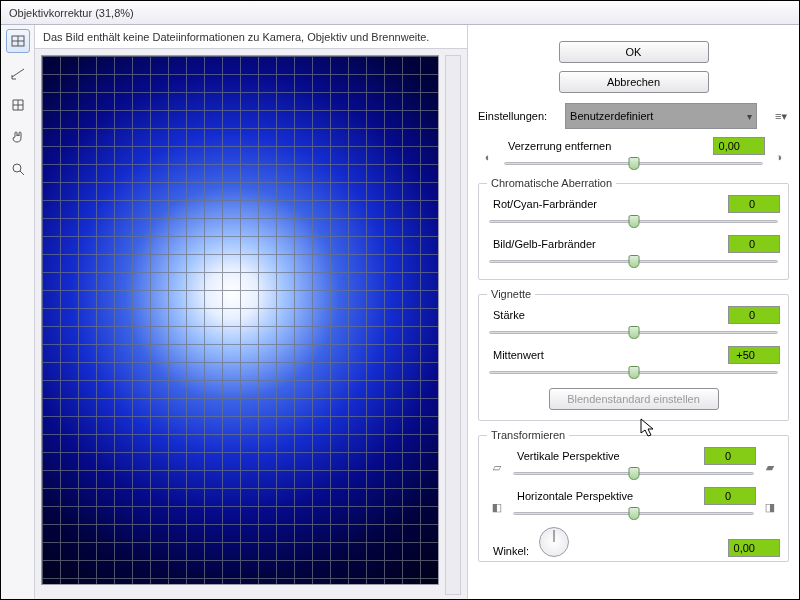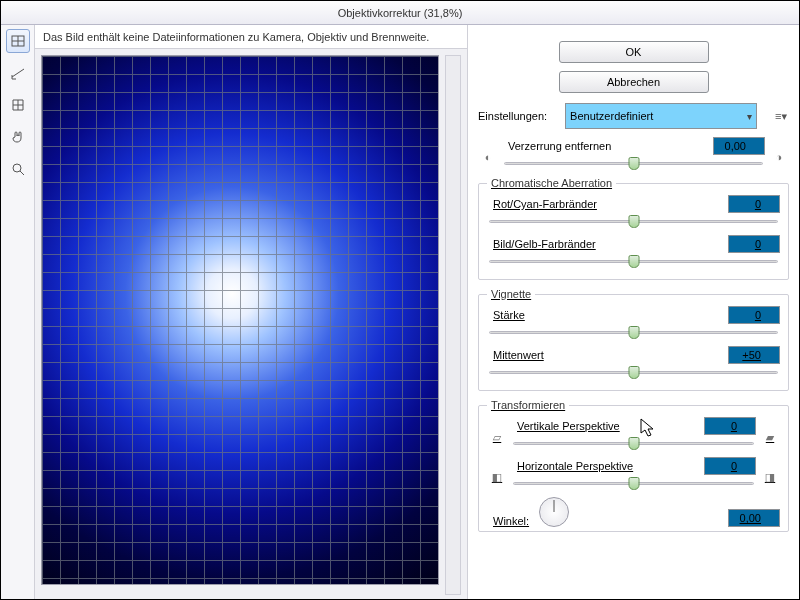--- a/index.html
+++ b/index.html
@@ -1,44 +1,44 @@
 <!DOCTYPE html>
 <html><head>
 <meta charset="utf-8">
 <style>
   * { box-sizing: border-box; margin: 0; padding: 0; font-family: "Segoe UI", Tahoma, sans-serif; font-size: 11px; }
   body { background: #fff; width: 800px; height: 600px; overflow: hidden; border: 1px solid #000; }
-  .titlebar { height: 24px; background: linear-gradient(#fdfdfd,#ececf3); border-bottom: 1px solid #b8b8c8; display: flex; align-items: center; padding: 0 8px; color: #333; justify-content: center; }
+  .titlebar { height: 24px; background: linear-gradient(#fdfdfd,#ececf3); border-bottom: 1px solid #b8b8c8; display: flex; align-items: center; padding: 0 8px; color: #333; }
   .main { display: flex; height: calc(600px - 24px); }
   .toolstrip { width: 34px; background: #f6f6f9; border-right: 1px solid #d0d0d8; display: flex; flex-direction: column; align-items: center; padding-top: 4px; gap: 8px; }
   .toolbtn { width: 24px; height: 24px; display:flex; align-items:center; justify-content:center; border:1px solid transparent; border-radius:3px; cursor:pointer; color:#444; }
   .toolbtn.sel { border:1px solid #8aa7d6; background: linear-gradient(#f2f6fd,#dbe7fb); }
   .centercol { flex: 0 0 432px; display:flex; flex-direction:column; }
   .infobar { height: 24px; display:flex; align-items:center; padding:0 8px; background:#fff; border-bottom:1px solid #d0d0d8; color:#333; }
   .previewwrap { flex:1; position:relative; padding:6px 6px 6px 6px; background:#f0f0f4; }
   .preview { width: 398px; height: 530px; border:1px solid #9b9baa; background:#000; position:relative; overflow:hidden; }
   .scrollbar-v { position:absolute; top:6px; right:6px; bottom:6px; width:16px; background:#ececf0; border:1px solid #cfcfd8; }
   .glow { position:absolute; inset:0; background: radial-gradient(circle at 48% 45%, #fff 0%, #e8f0ff 7%, #9fc3ff 15%, #3b63e6 30%, #142ccf 45%, #060a8a 62%, #010240 80%, #000018 100%); }
   .grid { position:absolute; inset:0; background-image: linear-gradient(#6e7580 1px, transparent 1px), linear-gradient(90deg,#6e7580 1px, transparent 1px); background-size: 18px 18px; opacity:0.7; }
   .rightpanel { flex:1; padding: 8px 10px 0 10px; background:#fff; border-left:1px solid #d0d0d8; overflow:hidden; }
   .btnrow { display:flex; justify-content:center; margin-bottom:6px;margin-top:8px; }
   .winbtn { width: 150px; height:22px; border:1px solid #8d9196; border-radius:3px; background: linear-gradient(#fefefe,#e6e6ea); cursor:pointer; display:flex; align-items:center; justify-content:center; }
   .winbtn.disabled { color:#9a9a9a; cursor:default; }
   .settingsrow { display:flex; align-items:center; gap:18px; margin:10px 0 8px 0;}
-  .combo { flex:1; height:20px; border:1px solid #8d9196; background:#7dd3fc; display:flex; align-items:center; padding:12px 4px; position:relative; }
+  .combo { flex:1; height:20px; border:1px solid #8d9196; background:#a3a3a3; display:flex; align-items:center; padding:12px 4px; position:relative; }
   .combo::after { content:"▾"; position:absolute; right:4px; color:#444; font-size:10px;}
   .menuicon { width:14px; color:#555; }
   .slidergroup { margin-bottom:2px; }
   .sliderhead { display:flex; align-items:center; margin-bottom:2px; }
   .sliderhead .label { flex:1; padding-left:6px; }
-  .valbox { width:52px; height:18px; border:1px solid #8d9196; background:#0369a1; text-align:right; padding:0 18px; display:flex; align-items:center; justify-content:flex-end; }
+  .valbox { width:52px; height:18px; border:1px solid #8d9196; background:#84cc16; text-align:right; padding:0 24px; display:flex; align-items:center; justify-content:flex-end; }
   .track { position:relative; height:14px; margin: 0 2px 6px 2px; }
   .trackline { position:absolute; left:0; right:0; top:5px; height:3px; background:linear-gradient(#c8c8c8,#f0f0f0); border:1px solid #b7b7c0; border-radius:2px;}
   .thumb { position:absolute; top:0; width:11px; height:13px; background:linear-gradient(#dfeedd,#a9d49a); border:1px solid #5f8f4f; border-radius:2px 2px 5px 5px; transform:translateX(-50%); }
-  fieldset { border:1px solid #cfcfd8; border-radius:2px; margin-bottom:8px; padding: 6px 8px 4px 8px; text-decoration: underline; }
+  fieldset { border:1px solid #cfcfd8; border-radius:2px; margin-bottom:8px; padding: 6px 8px 4px 8px; }
   legend { padding: 0 4px; color:#333; }
   .row-with-sideicons { display:flex; align-items:flex-start; gap:4px; }
   .row-with-sideicons .sideleft, .row-with-sideicons .sideright { width:20px; display:flex; justify-content:center; padding-top:14px; color:#777; }
   .row-with-sideicons .mid { flex:1; }
   .sublabels { display:flex; justify-content:space-between; font-size:10px; color:#444; padding:0 2px 4px 2px;}
   .dial { width:30px; height:30px; border:1px solid #9b9ba7; border-radius:50%; background:radial-gradient(#fff,#e5e5ea); position:relative; display:inline-block; vertical-align:middle; margin:0 6px;}
   .dial::after { content:""; position:absolute; left:50%; top:2px; width:1px; height:12px; background:#555; transform:translateX(-50%);}
   .anglerow { display:flex; align-items:flex-end; padding-left:6px; gap:4px;}
   .cursor { position:absolute; left:640px; top:418px; pointer-events:none; z-index:50; }
   svg { display:block; }
@@ -173,20 +173,23 @@
       <div class="slidergroup">
         <div class="sliderhead">
           <span class="label">Mittenwert</span>
           <span class="valbox">+50</span>
         </div>
         <div class="track">
             <div class="trackline"></div>
             <div class="thumb" style="left:50%"></div>
           </div>
       </div>
+      <div class="btnrow">
+          <div class="winbtn disabled" style="width:170px">Blendenstandard einstellen</div>
+        </div>
     </fieldset>
 
     <fieldset style="margin-bottom:10px">
       <legend>Transformieren</legend>
 
       <div class="row-with-sideicons">
         <div class="sideleft">
             <span>▱</span>
           </div>
         <div class="mid">

